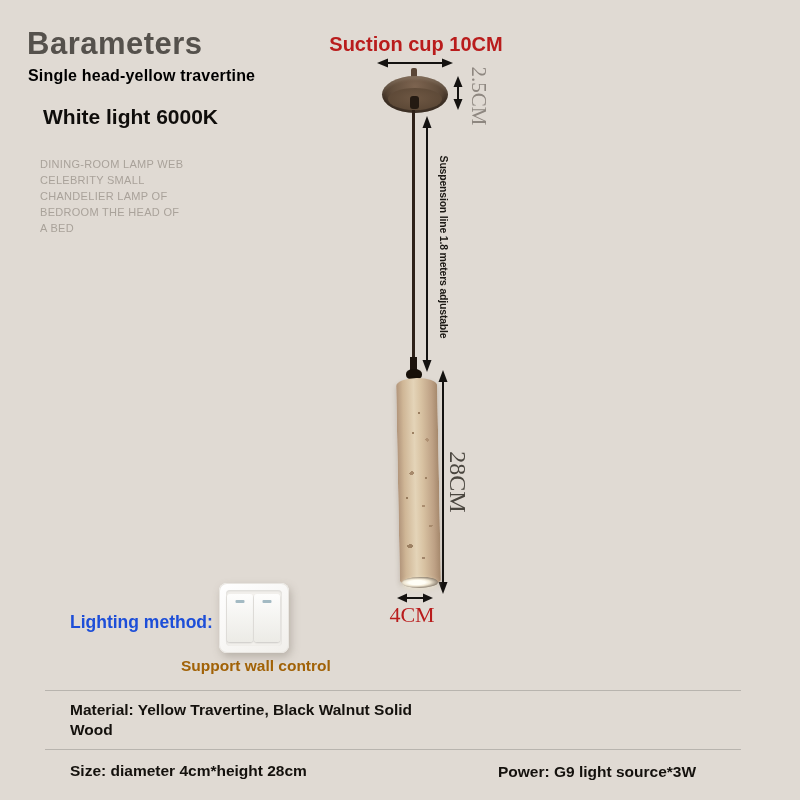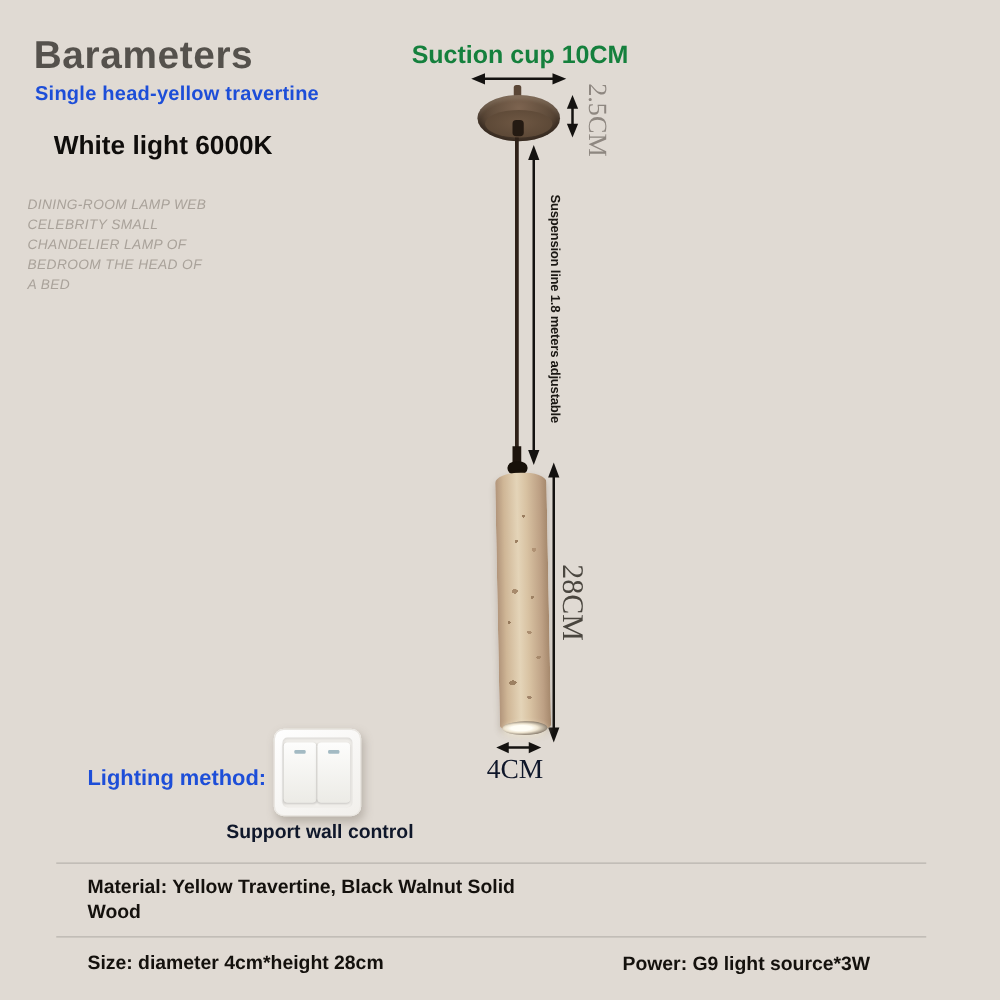--- a/index.html
+++ b/index.html
@@ -6,30 +6,30 @@
   .stage{
     position:relative;width:800px;height:800px;overflow:hidden;
     background:#e0dad3;
     font-family:"Liberation Sans","DejaVu Sans",sans-serif;
     color:#17140f;
     padding-left:21px;
   }
   .abs{position:absolute;}
   
   .title{left:27px;top:26px;font-size:31px;font-weight:700;color:#55514c;letter-spacing:.5px;}
-  .subtitle{left:28px;top:67px;font-size:16px;font-weight:700;color:#1d4ed8;letter-spacing:.2px;}
+  .subtitle{left:28px;top:67px;font-size:16px;font-weight:700;color:#000000;letter-spacing:.2px;}
   .lightspec{left:28px;top:105px;font-size:21px;font-weight:700;color:#0f0d0b;margin-left:15px;}
-  .desc{left:22px;top:156px;font-size:11px;line-height:16px;color:#a9a29a;letter-spacing:.3px;font-style:italic;}
+  .desc{left:40px;top:156px;font-size:11px;line-height:16px;color:#a9a29a;letter-spacing:.3px;}
   
-  .suction-label{left:310px;top:33px;width:212px;text-align:center;font-size:20px;font-weight:700;color:#15803d;}
+  .suction-label{left:310px;top:33px;width:212px;text-align:center;font-size:20px;font-weight:700;color:#b91c1c;}
   .vtext{white-space:nowrap;transform:translate(-50%,-50%) rotate(90deg);}
   .canopy-h-label{left:478px;top:96px;font-family:"Liberation Serif","DejaVu Serif",serif;font-size:21px;color:#8e8780;}
   .susp-label{left:444px;top:247px;font-size:10.5px;font-weight:700;letter-spacing:-0.2px;color:#1b1814;}
   .body-h-label{left:457px;top:482px;font-family:"Liberation Serif","DejaVu Serif",serif;font-size:24px;color:#4a463f;}
-  .body-w-label{left:412px;top:615px;transform:translate(-50%,-50%);font-family:"Liberation Serif","DejaVu Serif",serif;font-size:22px;color:#0f172a;}
+  .body-w-label{left:412px;top:615px;transform:translate(-50%,-50%);font-family:"Liberation Serif","DejaVu Serif",serif;font-size:22px;color:#b91c1c;}
   
   svg.arrow{position:absolute;overflow:visible;}
   svg.arrow line{stroke:#141210;stroke-width:2;}
   svg.arrow polygon{fill:#141210;}
   
   .stub{left:411px;top:68px;width:6px;height:10px;background:#5a4636;border-radius:2px;}
   .canopy{left:382px;top:76px;width:66px;height:37px;border-radius:50%;
     background:radial-gradient(ellipse at 50% 28%, #7d6450 0%, #64503e 45%, #4e3c2e 78%, #362a20 100%);
     box-shadow:inset 0 -4px 6px rgba(0,0,0,.35), inset 0 3px 3px rgba(255,240,220,.15);}
   .canopy-face{left:388px;top:88px;width:54px;height:22px;border-radius:50%;
@@ -66,21 +66,21 @@
   .switch-plate{left:219px;top:583px;width:70px;height:70px;border-radius:8px;
     background:linear-gradient(145deg,#ffffff,#f1efeb);
     box-shadow:2px 4px 8px rgba(110,100,90,.35), inset 0 0 0 1px #e9e6e1;}
   .switch-recess{position:absolute;left:7px;top:7px;width:56px;height:56px;border-radius:4px;
     background:#f4f2ee;box-shadow:inset 0 1px 3px rgba(0,0,0,.12);}
   .rocker{position:absolute;top:4px;width:26px;height:48px;border-radius:3px;
     background:linear-gradient(180deg,#fdfdfc,#ecebe6);box-shadow:0 1px 2px rgba(0,0,0,.18);}
   .rocker.r1{left:1px;} .rocker.r2{left:28px;}
   .rocker .dash{position:absolute;left:50%;top:6px;width:9px;height:2.5px;transform:translateX(-50%);
     background:#a3bac3;border-radius:1px;}
-  .control-label{left:181px;top:657px;font-size:15.5px;font-weight:700;color:#0f172a;}
+  .control-label{left:181px;top:657px;font-size:15.5px;font-weight:700;color:#a16207;}
   
   .hline{height:1px;background:#b8b4ae;left:45px;width:696px;}
   .hline.l1{top:690px;} .hline.l2{top:749px;}
   .cell{font-size:15.5px;font-weight:700;line-height:20px;color:#14110d;}
   .c-r1l{left:70px;top:700px;width:372px;}
   .c-r1r{left:498px;top:700px;width:282px;}
   .c-r2l{left:70px;top:761px;width:372px;}
   .c-r2r{left:498px;top:762px;width:282px;}
 </style>
 </head>

